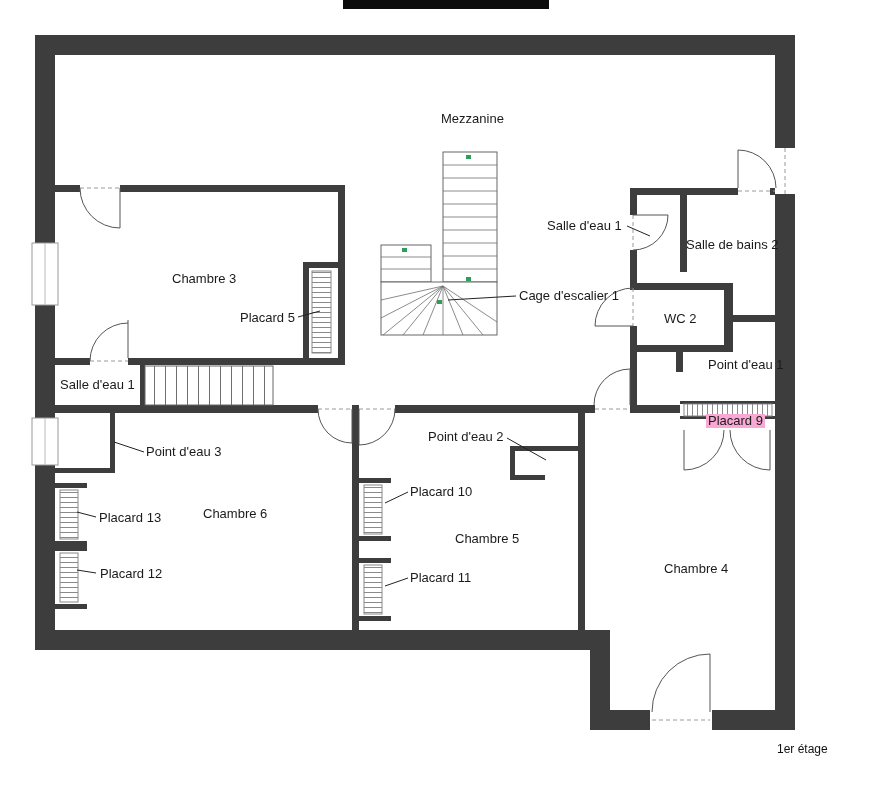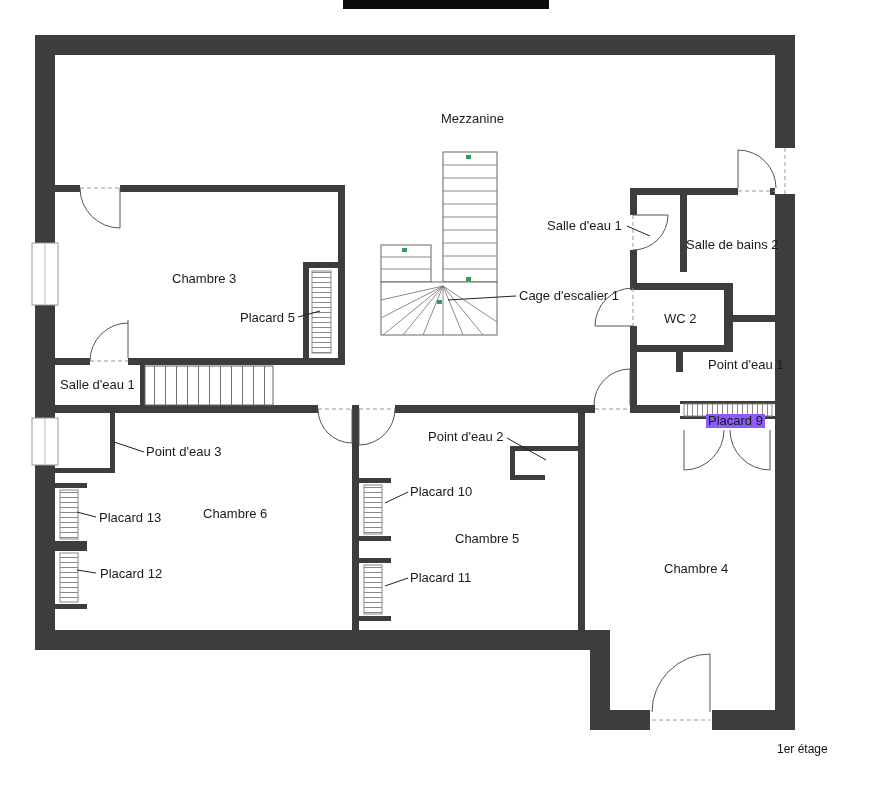--- a/index.html
+++ b/index.html
@@ -11,21 +11,21 @@
     overflow:hidden;
   }
   .plan-svg{position:absolute;left:0;top:0;}
   .lbl{
     position:absolute;
     font-size:13px;
     color:#1a1a1a;
     white-space:nowrap;
     line-height:14px;
   }
-  .lbl.on-white{background:#8b5cf6;padding:0 2px;}
+  .lbl.on-white{background:#f9a8d4;padding:0 2px;}
   .floor-lbl{
     position:absolute;
     font-size:12px;
     color:#111111;
   }
   .title-bar{
     position:absolute;
     left:343px;top:0;width:206px;height:9px;
     background:#0c0c0c;
   }

